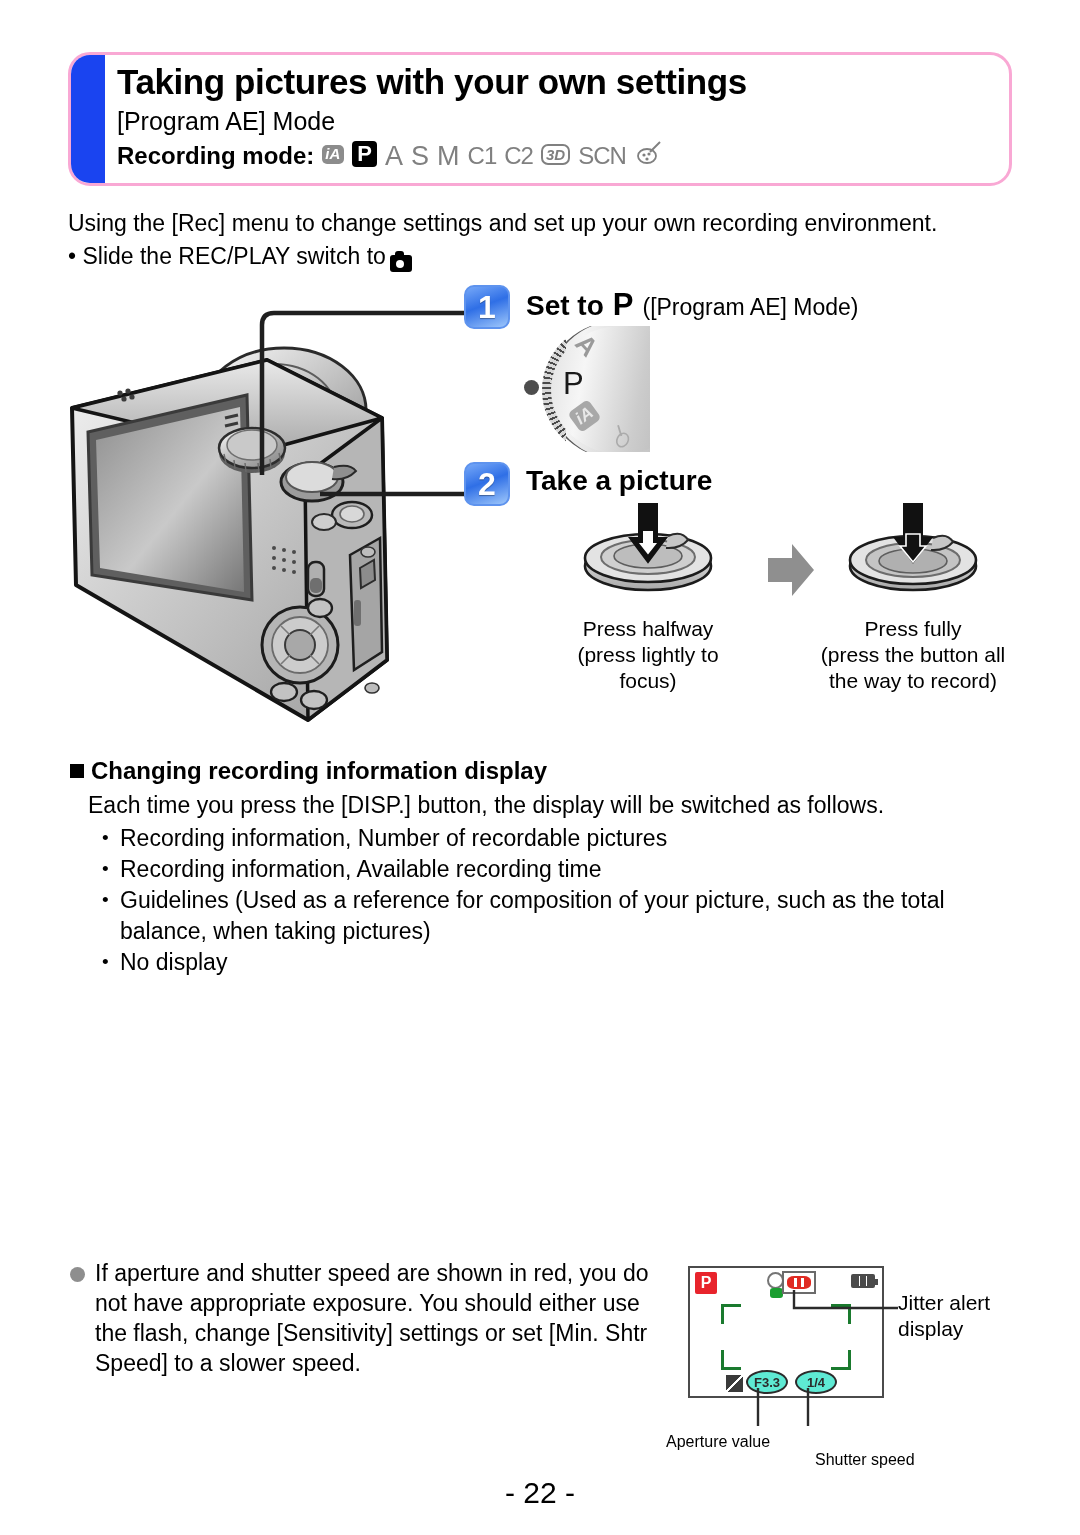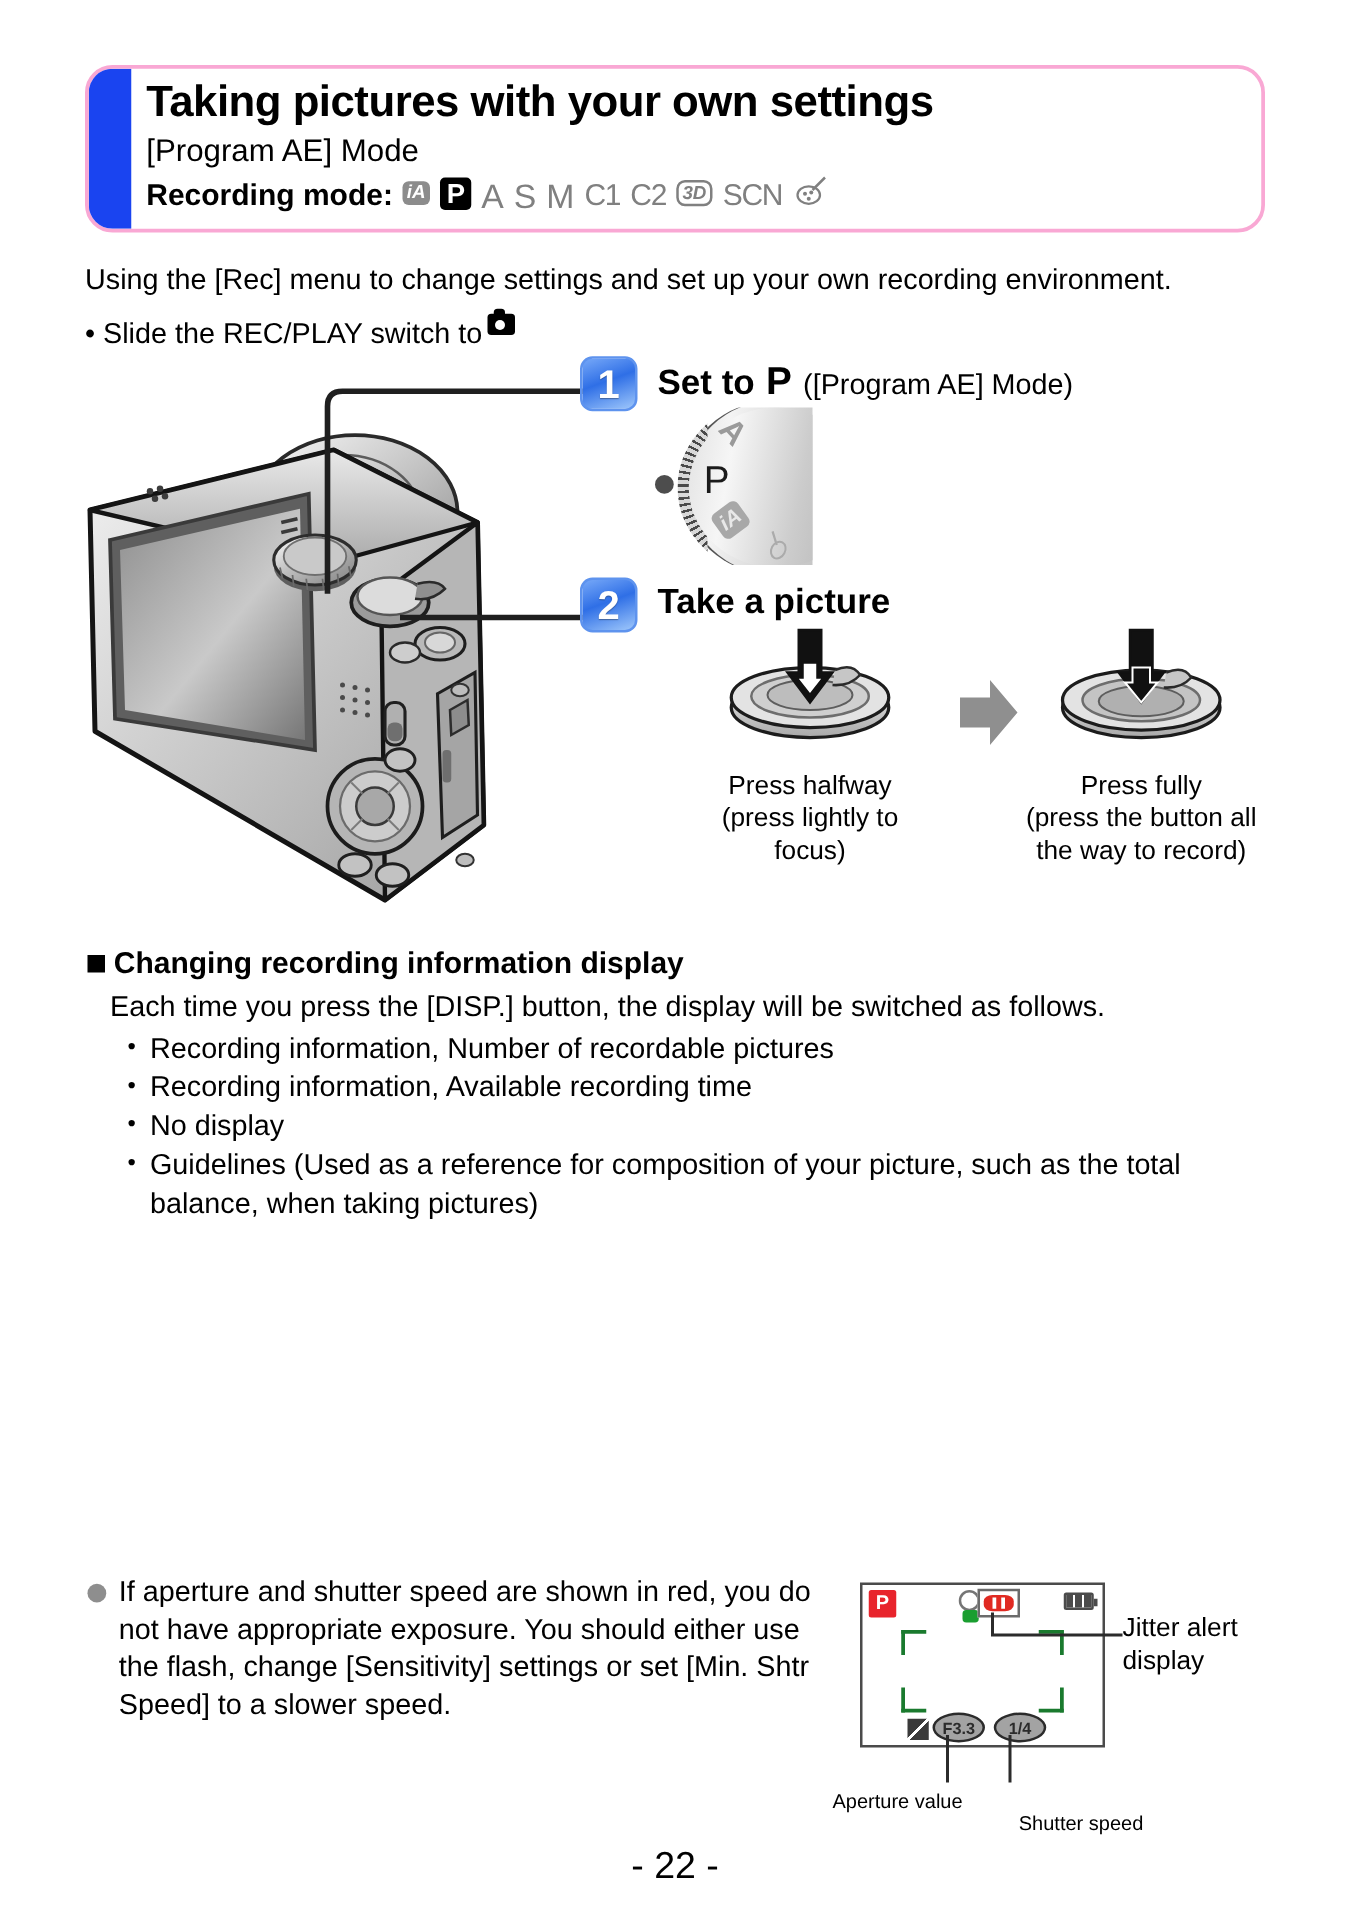--- a/index.html
+++ b/index.html
@@ -123,23 +123,23 @@
   .intro {
     position: absolute;
     left: 68px;
     top: 208px;
     width: 960px;
     font-size: 23px;
     line-height: 31px;
   }
   .intro-bullet {
     display: flex;
-    align-items: flex-start;
+    align-items: flex-end;
     gap: 4px;
-    margin-top: 12px;
+    margin-top: 2px;
   }
   .cam-glyph {
     display: inline-block;
     width: 22px;
     height: 17px;
     background: #000;
     border-radius: 3px;
     position: relative;
   }
   .cam-glyph::before {
@@ -487,21 +487,21 @@
     width: 42px;
     height: 24px;
     border: 2px solid #2b2b2b;
     border-radius: 50%;
     box-sizing: border-box;
     font-size: 13px;
     font-weight: bold;
     line-height: 21px;
     text-align: center;
     color: #2b2b2b;
-    background: #a3a3a3;
+    background: #5eead4;
   }
   #lcd-aperture { left: 58px; }
   #lcd-shutter  { left: 107px; }
   .lcd-mode-mini {
     position: absolute;
     left: 38px;
     bottom: 6px;
     width: 17px;
     height: 17px;
     background:
@@ -769,22 +769,22 @@
 
 <div class="sec-head">
   <span class="sq-bullet"></span>
   <span>Changing recording information display</span>
 </div>
 <div class="sec-body">
   <div>Each time you press the [DISP.] button, the display will be switched as follows.</div>
   <ul class="sec-list">
     <li>Recording information, Number of recordable pictures</li>
     <li>Recording information, Available recording time</li>
+    <li>Guidelines (Used as a reference for composition of your picture, such as the total balance, when taking pictures)</li>
     <li>No display</li>
-    <li>Guidelines (Used as a reference for composition of your picture, such as the total balance, when taking pictures)</li>
   </ul>
 </div>
 
 <div class="notes">
   <div class="note-item">If aperture and shutter speed are shown in red, you do not have appropriate exposure. You should either use the flash, change [Sensitivity] settings or set [Min. Shtr Speed] to a slower speed.</div>
 </div>
 
 <div class="lcd-figure">
   <div class="lcd-screen"></div>
   <div class="lcd-p">P</div>

